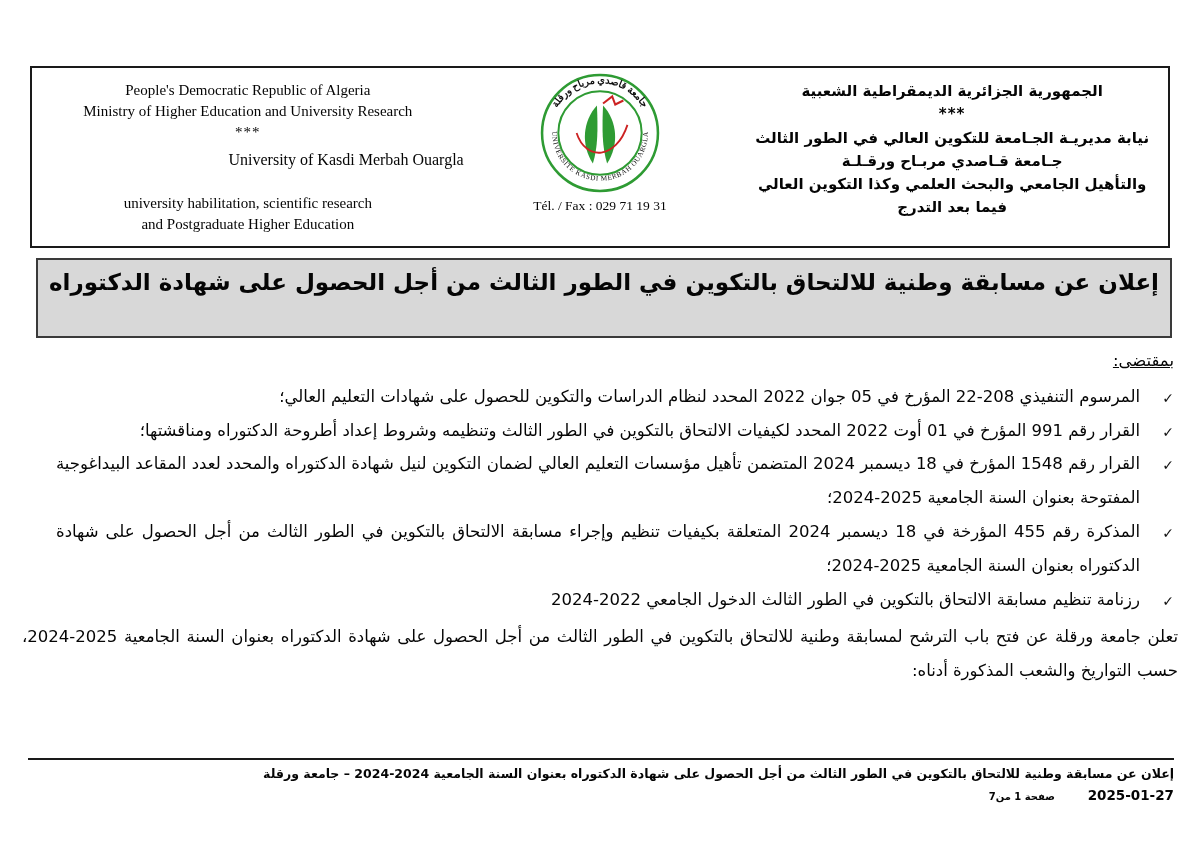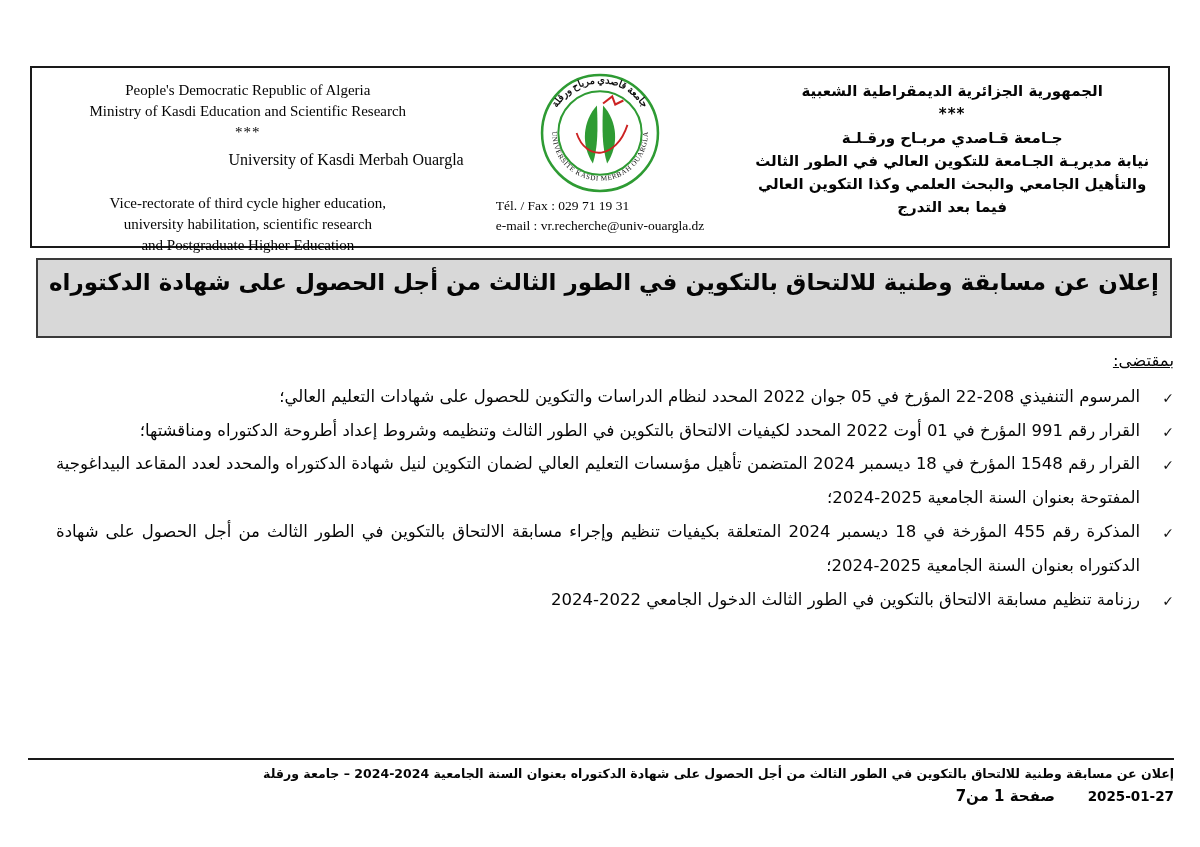--- a/index.html
+++ b/index.html
@@ -21,21 +21,21 @@
   .lh-col{height:100%;}
   .lh-en{
     width:38%;padding-top:12px;text-align:center;
     font-family:"Liberation Serif","DejaVu Serif",serif;font-size:15px;line-height:1.4;
   }
   .lh-en .uni-line{font-size:16px;margin:6px 0 22px 0;text-align:right;}
   .lh-center{
     width:24%;display:flex;flex-direction:column;align-items:center;padding-top:4px;
     font-family:"Liberation Serif","DejaVu Serif",serif;
   }
-  .contact{font-size:13.5px;line-height:1.5;text-align:left;margin-top:2px;}
+  .contact{font-size:13.5px;line-height:1.5;text-align:right;margin-top:2px;}
   .lh-ar{
     width:38%;padding-top:12px;text-align:center;direction:rtl;
     font-weight:bold;font-size:15px;line-height:1.55;
   }
   .stars{letter-spacing:1px;}
   
   .banner{
     position:absolute;left:36px;top:258px;width:1136px;height:80px;
     background:var(--banner_bg);border:2px solid #3a3a3a;
     direction:rtl;text-align:center;font-weight:bold;
@@ -58,36 +58,35 @@
   }
   .btext{display:block;}
   .closing{margin-top:4px;text-align:justify;line-height:2.05;}
   
   .footer{
     position:absolute;left:28px;top:758px;width:1146px;
     border-top:2px solid var(--border);padding-top:4px;direction:rtl;
   }
   .f1{text-align:right;font-weight:bold;font-size:12.5px;line-height:1.6;}
   .f2{text-align:right;font-weight:bold;font-size:13.5px;margin-top:3px;}
-  .f2 .fpage{margin-right:28px;font-size:15px;}
+  .f2 .fpage{margin-right:28px;font-size:10px;}
   
   .logo-wrap{width:122px;height:122px;}
 </style>
 </head>
 <body>
 
 <div class="page">
 
   <div class="letterhead">
     <div class="lh-col lh-en">
       <div>People's Democratic Republic of Algeria</div>
-      <div>Ministry of Kasdi Education and Scientific Research</div>
+      <div>Ministry of Higher Education and University Research</div>
       <div class="stars">***</div>
       <div class="uni-line">University of Kasdi Merbah Ouargla</div>
-      <div>Vice-rectorate of third cycle higher education,</div>
       <div>university habilitation, scientific research</div>
       <div>and Postgraduate Higher Education</div>
     </div>
 
     <div class="lh-col lh-center">
       <div class="logo-wrap">
         <svg viewBox="0 0 120 120" width="122" height="122" aria-hidden="true">
           <circle cx="60" cy="60" r="57" style="fill:#ffffff;stroke:var(--logo_green);stroke-width:2.5"></circle>
           <circle cx="60" cy="60" r="41" style="fill:#ffffff;stroke:var(--logo_green);stroke-width:2"></circle>
           <defs>
@@ -103,29 +102,28 @@
           <g>
             <path d="M53,90 C41,72 43,48 57,33 C58,56 58,74 53,90 Z" style="fill:var(--logo_green)"></path>
             <path d="M67,90 C79,72 77,48 63,33 C62,56 62,74 67,90 Z" style="fill:var(--logo_green)"></path>
             <path d="M37,60 C46,88 76,86 87,52" style="fill:none;stroke:var(--logo_red);stroke-width:1.8"></path>
             <path d="M63,31 l9,-7 l3,8 l8,-4" style="fill:none;stroke:var(--logo_red);stroke-width:2"></path>
           </g>
         </svg>
       </div>
       <div class="contact">
         <div>Tél. / Fax : 029 71 19 31</div>
-        <div>e-mail : vr.recherche@univ-ouargla.dz</div>
       </div>
     </div>
 
     <div class="lh-col lh-ar" dir="rtl">
       <div>الجمهورية الجزائرية الديمقراطية الشعبية</div>
       <div class="stars">***</div>
+      <div>نيابة مديريـة الجـامعة للتكوين العالي في الطور الثالث</div>
       <div>جـامعة قـاصدي مربـاح  ورقـلـة</div>
-      <div>نيابة مديريـة الجـامعة للتكوين العالي في الطور الثالث</div>
       <div>والتأهيل الجامعي والبحث العلمي وكذا التكوين العالي</div>
       <div>فيما بعد التدرج</div>
     </div>
   </div>
 
   <div class="banner">
     <div>إعلان عن مسابقة وطنية للالتحاق بالتكوين في الطور الثالث من أجل الحصول على شهادة الدكتوراه</div>
   </div>
 
   <div class="docbody">
@@ -147,20 +145,21 @@
       <div class="bullet-item">
         <span class="check">✓</span>
         <span class="btext">المذكرة رقم 455 المؤرخة في 18 ديسمبر 2024 المتعلقة بكيفيات تنظيم وإجراء مسابقة الالتحاق بالتكوين في الطور الثالث من أجل الحصول على شهادة الدكتوراه  بعنوان السنة الجامعية 2025-2024؛</span>
       </div>
       <div class="bullet-item">
         <span class="check">✓</span>
         <span class="btext">رزنامة تنظيم مسابقة الالتحاق بالتكوين في الطور الثالث الدخول الجامعي 2022-2024</span>
       </div>
     </div>
 
+    <p class="closing">تعلن جامعة ورقلة عن فتح باب الترشح لمسابقة وطنية للالتحاق بالتكوين في الطور الثالث من أجل الحصول على شهادة الدكتوراه بعنوان السنة الجامعية 2025-2024، حسب التواريخ والشعب المذكورة أدناه:</p>
   </div>
 
   <div class="footer">
     <div class="f1">إعلان عن مسابقة وطنية للالتحاق بالتكوين في الطور الثالث من أجل الحصول على شهادة الدكتوراه بعنوان السنة الجامعية 2024-2024 – جامعة ورقلة</div>
     <div class="f2">
       <span class="fdate">2025-01-27</span>
       <span class="fpage">صفحة 1 من7</span>
     </div>
   </div>
 

